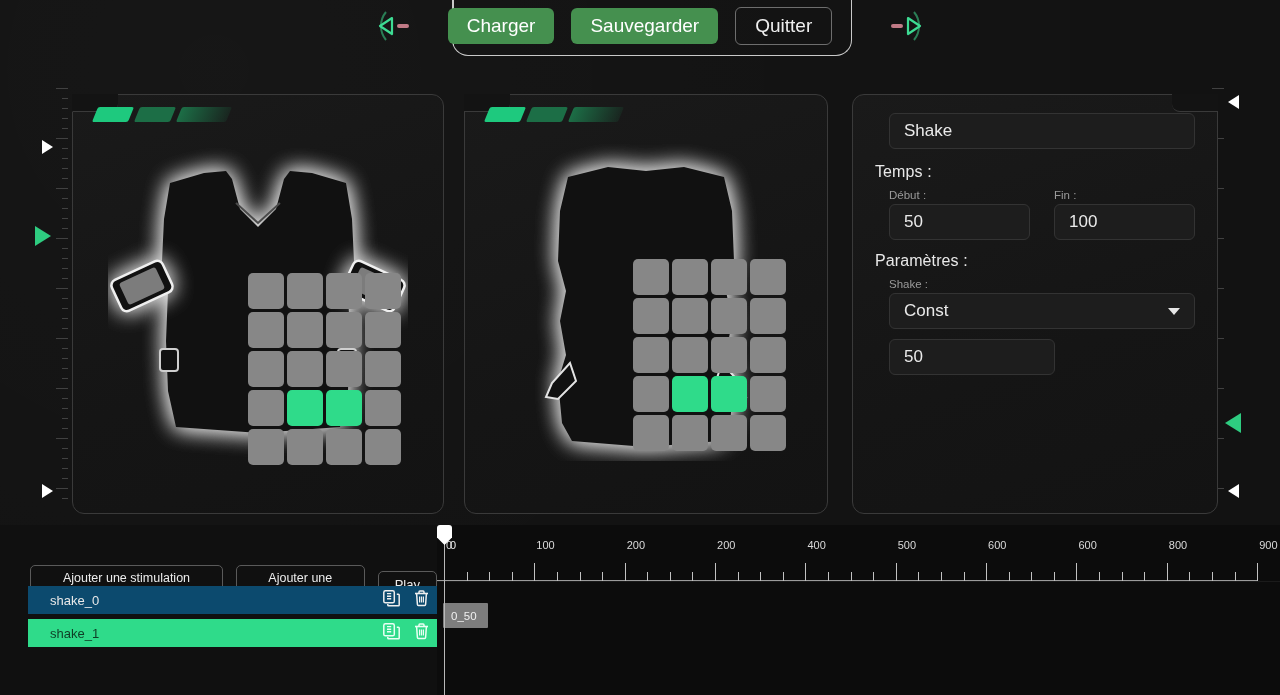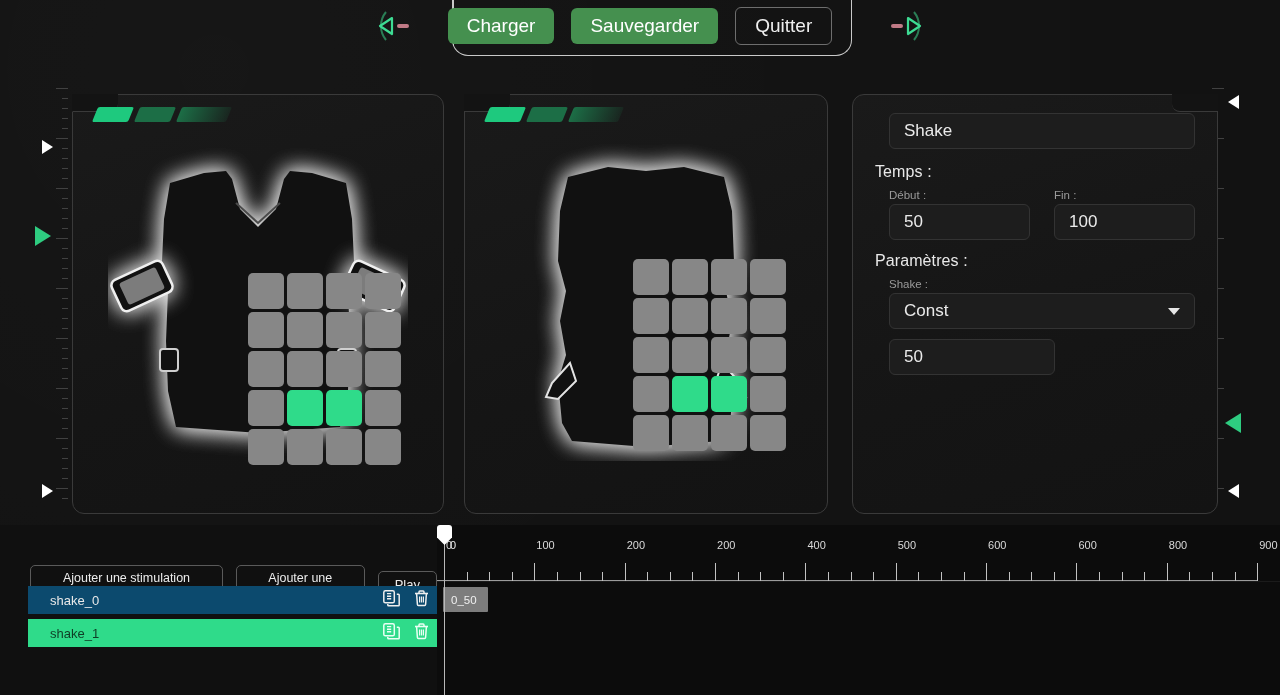--- a/index.html
+++ b/index.html
@@ -582,21 +582,21 @@
           <div class="rlabel" style="left: 278.05px;">200</div>
           <div class="rlabel" style="left: 368.4px;">400</div>
           <div class="rlabel" style="left: 458.75px;">500</div>
           <div class="rlabel" style="left: 549.1px;">600</div>
           <div class="rlabel" style="left: 639.45px;">600</div>
           <div class="rlabel" style="left: 729.8px;">800</div>
           <div class="rlabel" style="left: 820.15px;">900</div>
         </div>
       <div class="tl-divider"></div>
 
-      <div class="tl-row" style="top:60px;">
+      <div class="tl-row" style="top:76px;">
         <div class="clip grey" style="left: 6px; width: 45.175px;">0_50</div>
       </div>
 
 
       <div class="playhead" style="left:7px;">
         <div class="ph-knob"></div>
         <div class="ph-label">0</div>
       </div>
     </div>
   </div>

